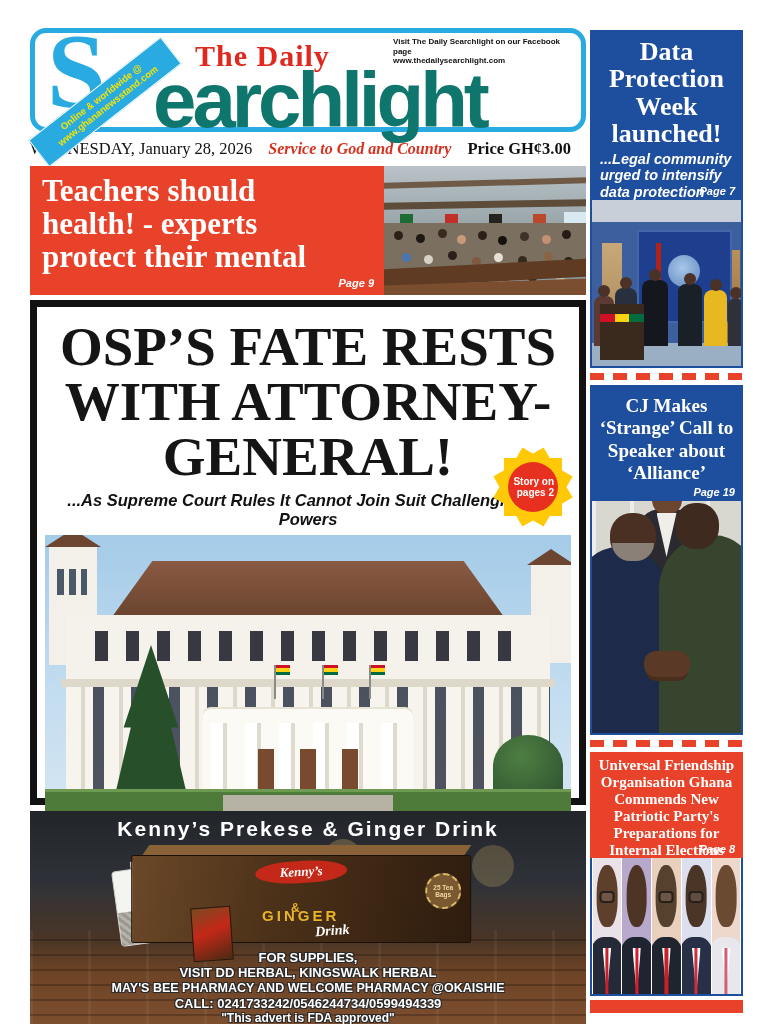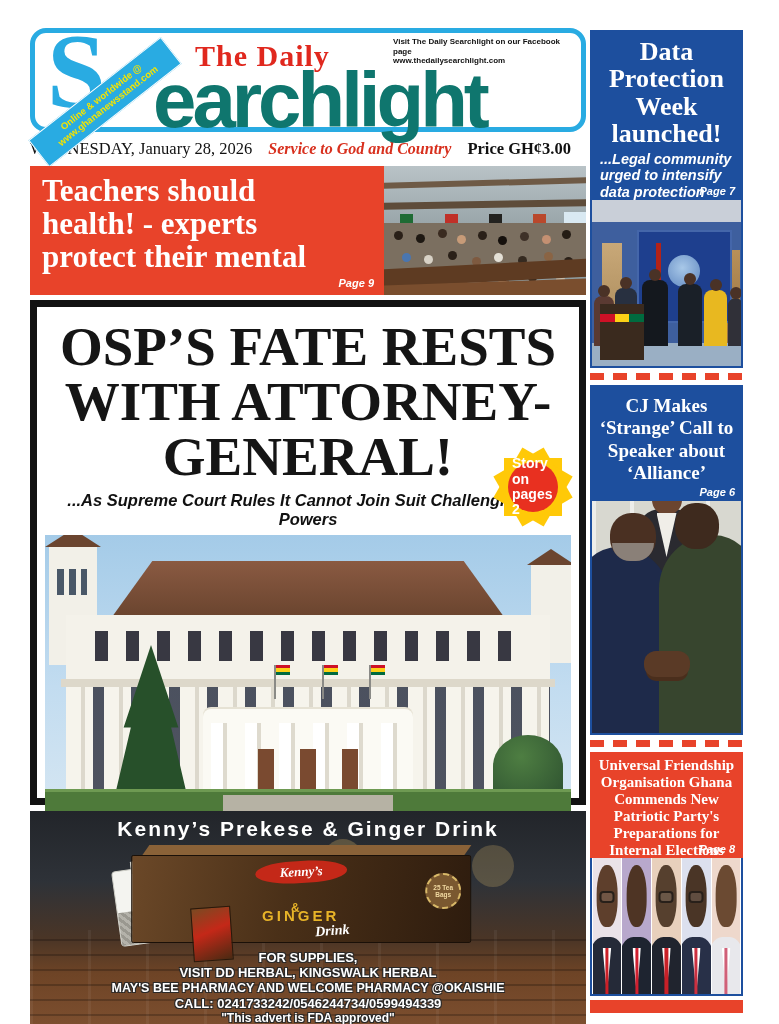--- a/index.html
+++ b/index.html
@@ -51,21 +51,21 @@
 
   
   .lead-box { position:relative; margin-top:5px; border:7px solid #121212; background:#fff; padding:6px 8px 8px; height:505px; }
   .lead-headline { font-family:"Liberation Serif", serif; font-weight:bold; font-size:55px; line-height:1.0; text-align:center; color:#151515; padding-top:6px; }
   .lead-subhead { margin-top:7px; text-align:center; font-weight:bold; font-style:italic; font-size:16.5px; color:#111; }
   .burst { position:absolute; right:8px; top:142px; width:76px; height:76px; }
   .burst .sq { position:absolute; inset:9px; background:#FFC908; }
   .burst .s2 { transform:rotate(30deg); }
   .burst .s3 { transform:rotate(60deg); }
   .burst-core { position:absolute; inset:13px; border-radius:50%; background:#E83020; }
-  .burst-text { position:absolute; inset:13px; display:flex; align-items:center; justify-content:center; text-align:left; color:#fff; font-size:14px; font-weight:bold; line-height:1.1; padding:4px; }
+  .burst-text { position:absolute; inset:13px; display:flex; align-items:center; justify-content:center; text-align:right; color:#fff; font-size:10px; font-weight:bold; line-height:1.1; padding:4px; }
 
   
   .photo-court { position:relative; margin-top:6px; height:276px; overflow:hidden; background:linear-gradient(180deg,#A4CBE8,#C2DCF0 55%,#D5E6F2); }
   .ct-roof { position:absolute; left:13%; right:13%; top:26px; height:54px; background:linear-gradient(180deg,#8A5A42,#6B452F); clip-path:polygon(10% 0,90% 0,100% 100%,0 100%); }
   .ct-tower-l { position:absolute; left:4px; top:10px; width:48px; height:120px; background:#F2F0E8; }
   .ct-tower-l::before { content:""; position:absolute; left:-4px; right:-4px; top:-16px; height:18px; background:#6B452F; clip-path:polygon(50% 0,100% 100%,0 100%); }
   .ct-tower-l::after { content:""; position:absolute; left:8px; top:24px; width:30px; height:26px; background:repeating-linear-gradient(90deg,#4A5868 0 7px,#F2F0E8 7px 12px); }
   .ct-tower-r { position:absolute; right:0; top:28px; width:40px; height:100px; background:#F2F0E8; }
   .ct-tower-r::before { content:""; position:absolute; left:-4px; right:-4px; top:-14px; height:16px; background:#6B452F; clip-path:polygon(50% 0,100% 100%,0 100%); }
   .ct-facade { position:absolute; left:4%; right:4%; top:80px; height:64px; background:#F4F2EA; }
@@ -308,21 +308,21 @@
       <div class="pd-person pp4"></div>
       <div class="pd-person pp5"></div>
       <div class="pd-person pp6"></div>
       <div class="pd-podium"></div>
     </div>
 
     <div class="dashsep"></div>
 
     <div class="side-box blue story2">
       <div class="sb-h">CJ Makes ‘Strange’ Call to Speaker about ‘Alliance’</div>
-      <div class="sb-page">Page 6</div>
+      <div class="sb-page">Page 19</div>
     </div>
 
     <div class="sb-photo photo-handshake">
       <div class="hs-windows"></div>
       <div class="hs-center"></div>
       <div class="hs-left"></div>
       <div class="hs-right"></div>
       <div class="hs-hands"></div>
     </div>
 

